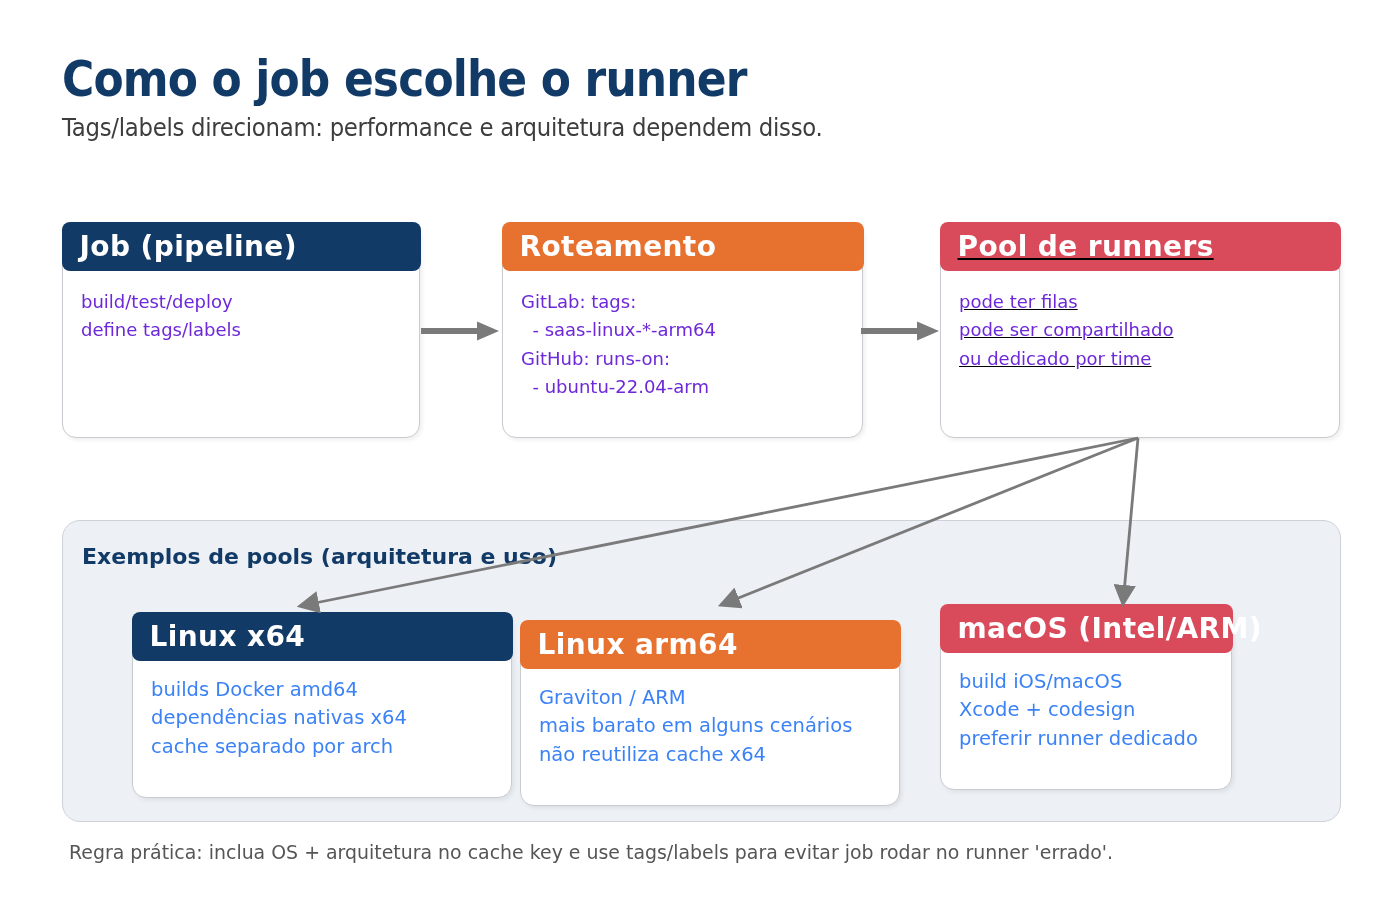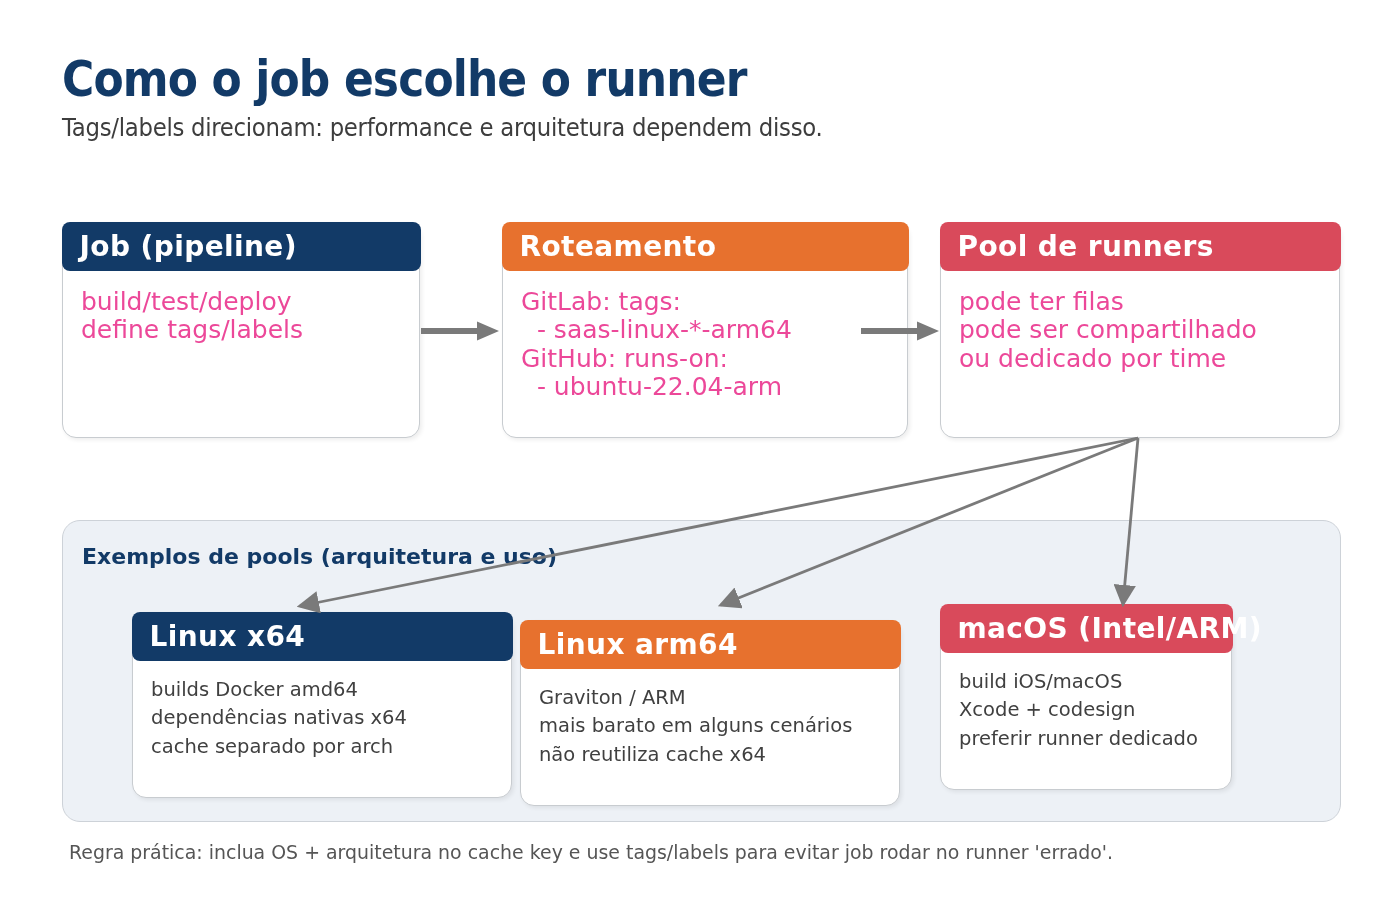--- a/index.html
+++ b/index.html
@@ -63,32 +63,32 @@
     padding-left: 18px;
     box-sizing: border-box;
     color: #ffffff;
     font-size: 28px;
     font-weight: bold;
     letter-spacing: 0.4px;
     white-space: nowrap;
   }
   .box-body {
     padding: 17px 18px;
-    font-size: 25px;
-    color: #ec4899;
+    font-size: 18px;
+    color: #6d28d9;
     line-height: 28.5px;
   }
   .box-line { white-space: pre-wrap; }
   .hdr-navy   { background: #123a67; }
   .hdr-orange { background: #e7712e; }
   .hdr-red    { background: #d94a5b; }
   
   #box-job     { left: 62px;  top: 222px; width: 358px; height: 216px; z-index: 2; }
-  #box-routing { left: 502px; top: 222px; width: 406px; height: 216px; z-index: 2; }
-  #box-pool    { left: 940px; top: 222px; width: 400px; height: 216px; z-index: 2; }
+  #box-routing { left: 502px; top: 222px; width: 361px; height: 216px; z-index: 2; }
+  #box-pool    { left: 940px; top: 222px; width: 400px; height: 216px; z-index: 2; text-decoration: underline; }
   
   .panel {
     position: absolute;
     left: 62px;
     top: 520px;
     width: 1279px;
     height: 302px;
     background: #edf1f6;
     border: 1.5px solid #cdd2d8;
     border-radius: 18px;
@@ -104,21 +104,21 @@
     color: #123a67;
     z-index: 2;
     white-space: nowrap;
   }
   #box-linux-x64   { left: 100px; top: 612px; width: 380px; height: 186px; z-index: 3; margin-left: 32px; }
   #box-linux-arm64 { left: 520px; top: 620px; width: 380px; height: 186px; z-index: 3; }
   #box-macos       { left: 940px; top: 604px; width: 292px; height: 186px; z-index: 3; }
   .pool-body {
     padding: 15px 18px;
     font-size: 19.5px;
-    color: #404040;
+    color: #3b82f6;
     line-height: 28.5px;
   }
   
   .arrows-svg {
     position: absolute;
     left: 0; top: 0;
     width: 1400px;
     height: 900px;
     z-index: 4;
     pointer-events: none;

